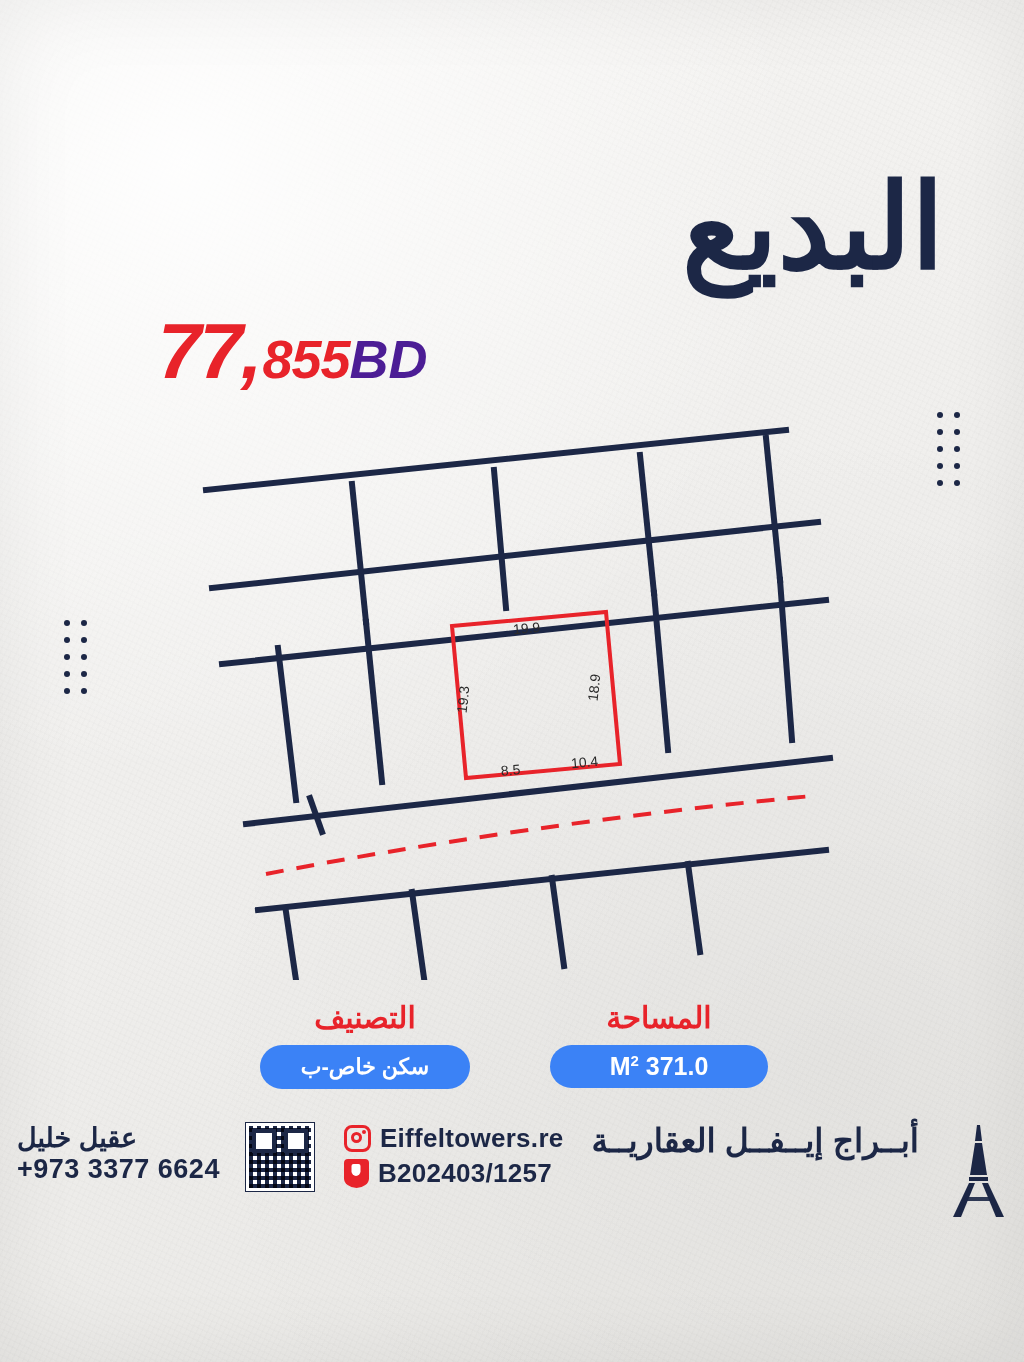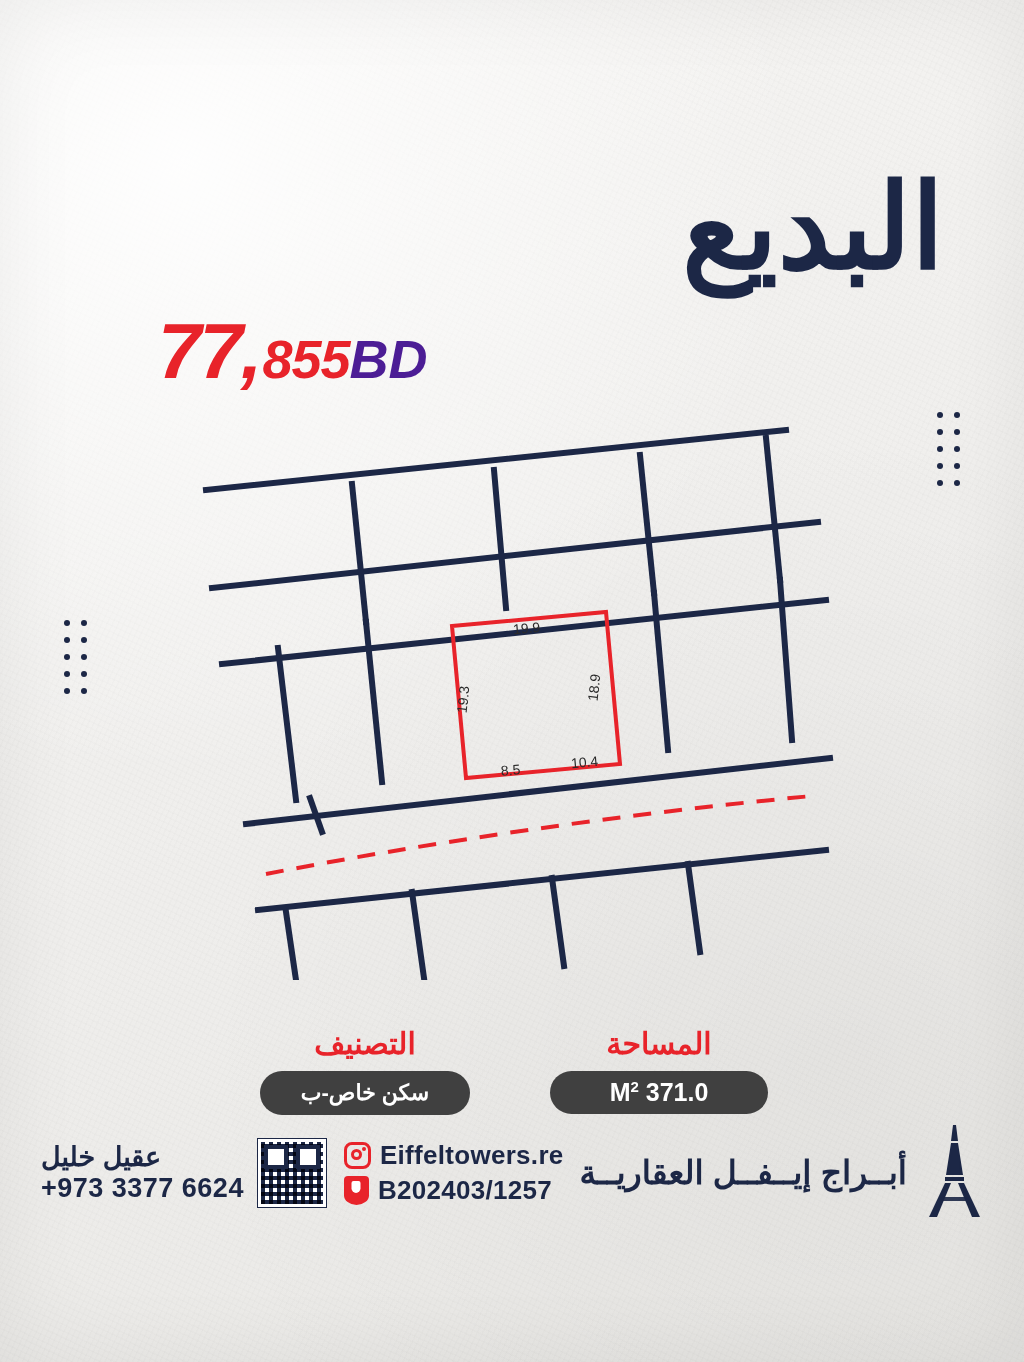--- a/index.html
+++ b/index.html
@@ -123,24 +123,23 @@
     align-items: center;
     width: 230px;
   }
   .info-label {
     color: #e8232a;
     font-size: 30px;
     font-weight: bold;
     letter-spacing: 0.5px;
     margin-bottom: 10px;
     white-space: nowrap;
-    margin-top: 26px;
   }
   .info-pill {
-    background: #404040;
+    background: #3b82f6;
     color: #ffffff;
     border-radius: 22px;
     padding: 7px 34px;
     font-size: 25px;
     font-weight: bold;
     white-space: nowrap;
     min-width: 150px;
     text-align: center;
   }
   .info-pill.ar {
@@ -158,22 +157,22 @@
     top: 1118px;
     left: 0;
     width: 1024px;
     height: 110px;
     display: flex;
     align-items: center;
     justify-content: center;
   }
   .footer-inner {
     display: flex;
-    align-items: center;
-    gap: 14px;
+    align-items: flex-start;
+    gap: 26px;
   }
   .agent-block {
     display: flex;
     flex-direction: column;
     align-items: flex-end;
     direction: rtl;
     line-height: 1.15;
   }
   .agent-name {
     color: #1c2746;

